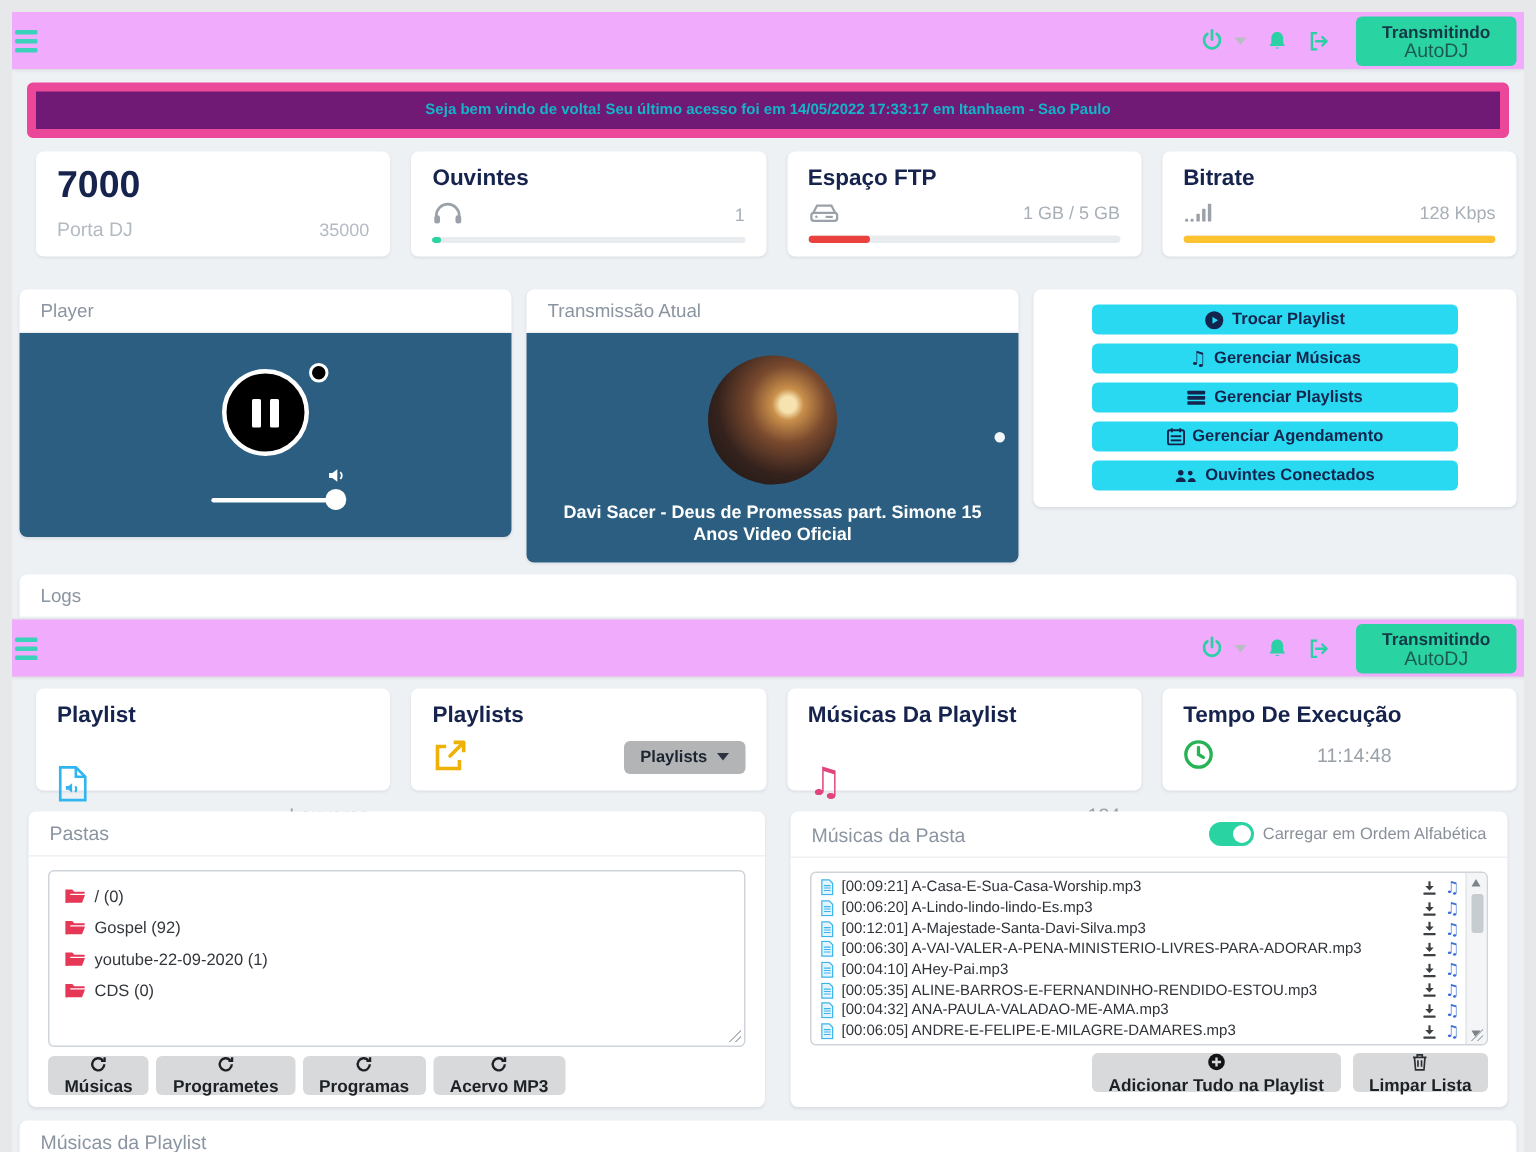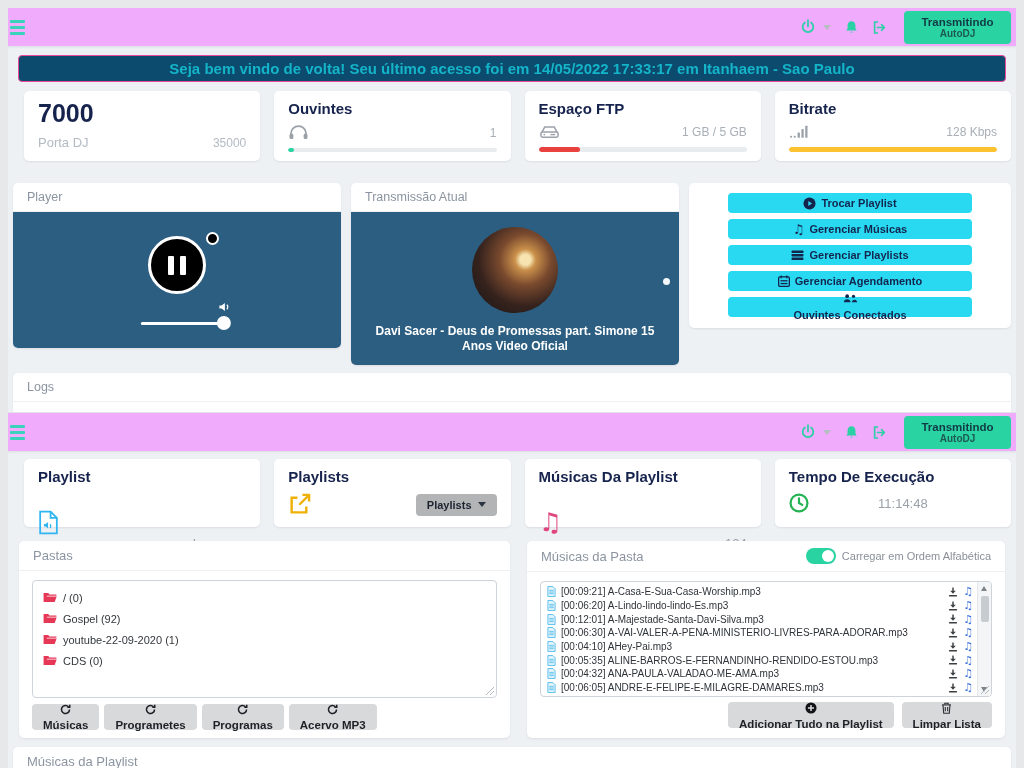--- a/index.html
+++ b/index.html
@@ -13,25 +13,25 @@
     box-shadow:0 1px 2px rgba(120,130,140,.18);position:relative;z-index:2;}
   .hamburger{width:22px;height:20px;display:flex;flex-direction:column;justify-content:center;gap:3px;cursor:pointer;}
   .hamburger i{display:block;width:15px;height:3px;background:#3ad2bb;border-radius:1px;}
   .tb-right{margin-left:auto;display:flex;align-items:center;gap:13px;}
   .tb-ic{color:#2bd0a5;display:flex;align-items:center;cursor:pointer;}
   .tb-caret{width:0;height:0;border-left:4px solid transparent;border-right:4px solid transparent;
     border-top:5px solid #b7bdc3;margin-left:-6px;}
   .transmit{margin-left:4px;width:107px;height:33px;background:#2ad3a2;border-radius:4px;
     display:flex;flex-direction:column;align-items:center;justify-content:center;cursor:pointer;}
   .transmit .t1{font-size:11.5px;font-weight:700;color:#123a46;line-height:13px;}
-  .transmit .t2{font-size:10px;font-weight:700;color:#1d5a52;line-height:9px;}
+  .transmit .t2{font-size:13px;font-weight:400;color:#1d5a52;line-height:9px;}
 
   
-  .banner{margin:9px 10px 0;height:25px;background:#0c4a6e;border:1px solid #ec4899;border-radius:4px;
-    display:flex;align-items:center;justify-content:center;color:#14b4c9;font-size:15px;font-weight:700;}
+  .banner{margin:9px 10px 0;height:25px;background:#701a75;border:6px solid #ec4899;border-radius:4px;
+    display:flex;align-items:center;justify-content:center;color:#14b4c9;font-size:10px;font-weight:700;}
 
   
   .card{background:#fff;border-radius:5px;box-shadow:0 1px 2px rgba(130,140,155,.18);}
   .row4{display:flex;gap:14px;margin:9px 5px 0;padding-left:11px;}
   .stat{flex:1;height:70px;box-sizing:border-box;padding:9px 14px;display:flex;flex-direction:column;}
   .stat .title{font-size:15px;font-weight:800;color:#16234d;}
   .big{font-size:25px;font-weight:800;color:#16234d;line-height:26px;}
   .subrow{display:flex;justify-content:space-between;align-items:center;margin-top:9px;color:#b3bac2;font-size:13px;}
   .midrow{display:flex;justify-content:space-between;align-items:flex-end;margin-top:7px;color:#9aa1a9;}
   .midrow .val{font-size:12px;color:#a8afb7;}
@@ -58,21 +58,21 @@
   .vol .track{position:absolute;left:0;right:0;top:7px;height:3px;background:#fff;border-radius:2px;}
   .vol .knob{position:absolute;right:-4px;top:1px;width:14px;height:14px;background:#fff;border-radius:50%;}
   .vol .spk{position:absolute;right:-4px;top:-13px;}
   .trans-body{height:153px;display:flex;flex-direction:column;align-items:center;padding-top:15px;box-sizing:border-box;}
   .album{width:86px;height:86px;border-radius:50%;
     background:radial-gradient(circle at 62% 38%,#f6e3b0 0 7%,#c98f4a 14%,#7a4a2e 34%,#35221d 62%,#171513 100%);}
   .c-dot{position:absolute;right:9px;top:66px;width:7px;height:7px;background:#fff;border-radius:50%;opacity:.95;}
   .track-title{margin-top:11px;color:#fff;font-size:12px;font-weight:700;text-align:center;width:88%;line-height:15px;}
   .abtn{width:76%;height:20px;margin:0 auto 6px;background:#29d9f2;border-radius:4px;color:#13254d;
     display:flex;align-items:center;justify-content:center;gap:5px;font-size:11px;font-weight:800;cursor:pointer;}
-  .abtn:last-child{margin-bottom:0;flex-direction:column;}
+  .abtn:last-child{margin-bottom:0;}
 
   
   .logs{margin:8px 5px 0;height:60px;}
   .logcols{display:grid;grid-template-columns:182px 155px 215px 1fr;padding:9px 14px 8px 34px;
     font-size:12px;font-weight:700;color:#4e565e;border-bottom:1px solid #f0f2f4;}
 
   
   .icrow{display:flex;align-items:center;margin-top:8px;}
   .icrow .right{margin-left:auto;font-size:13px;color:#9aa1a9;margin-top:43px;}
   .icrow .center{flex:1;text-align:center;font-size:13px;color:#9aa1a9;}

